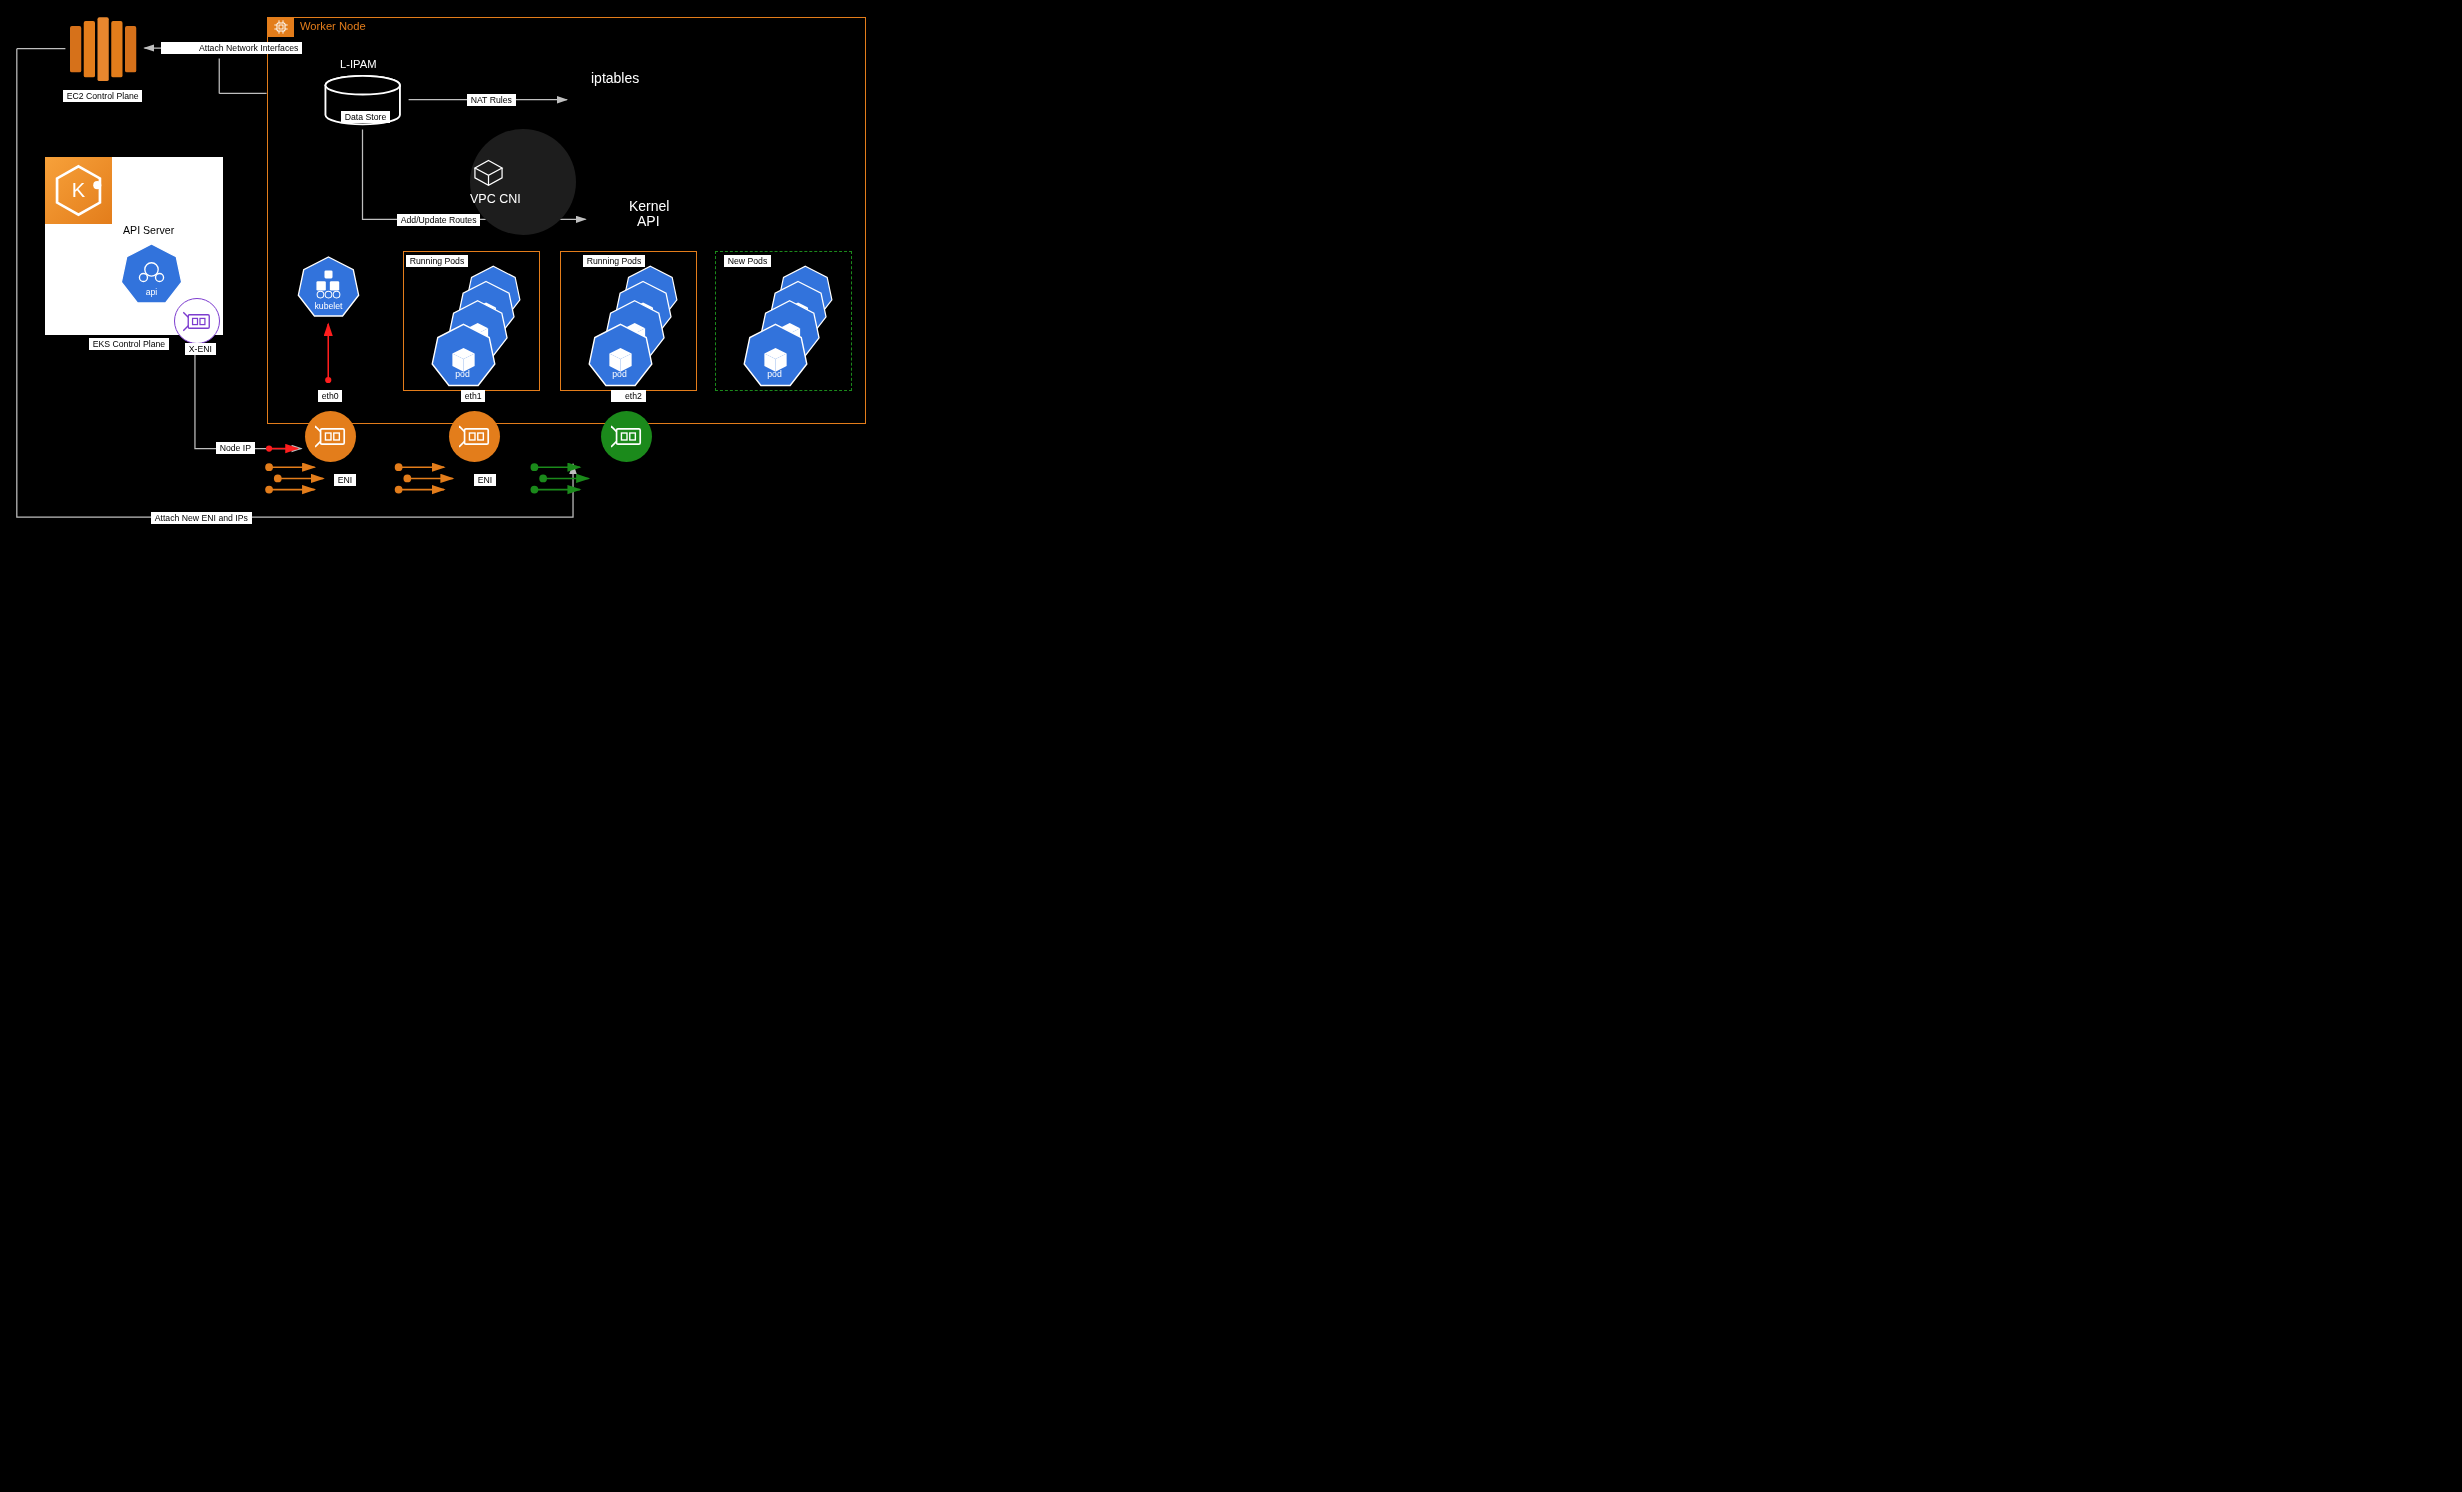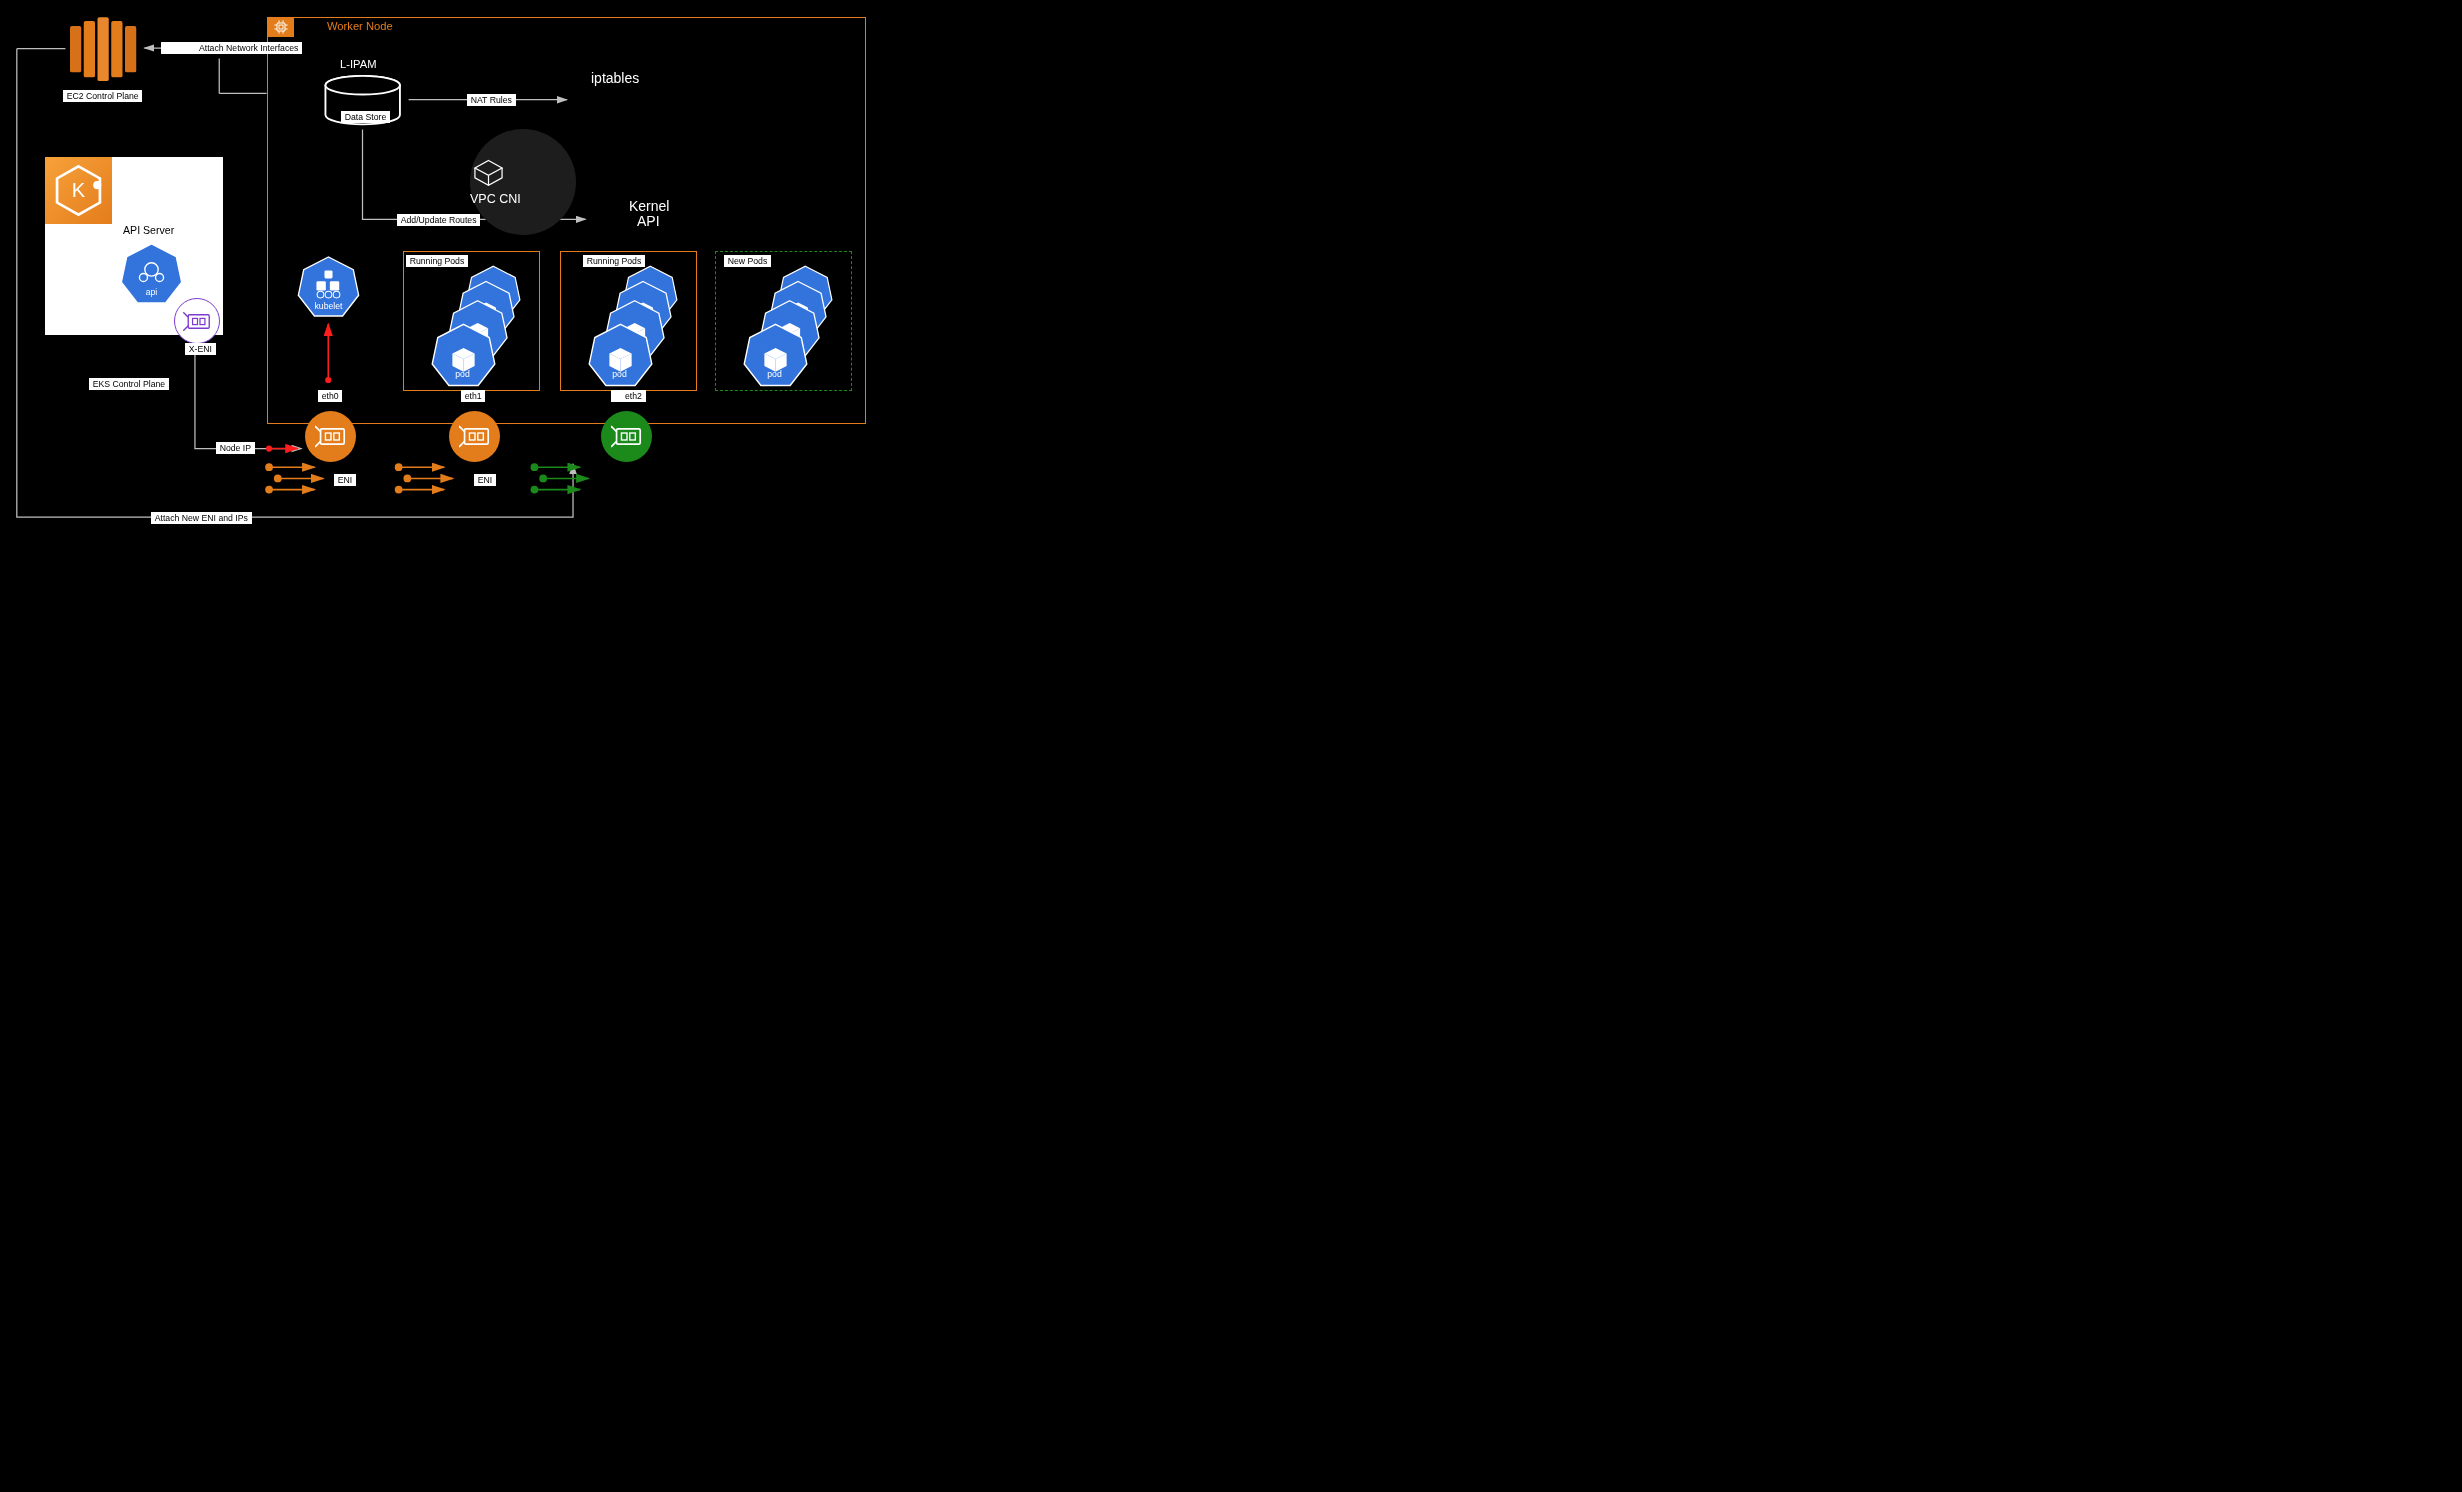--- a/index.html
+++ b/index.html
@@ -43,21 +43,20 @@
     display: flex;
     align-items: center;
     justify-content: center;
     z-index: 6;
   }
   .worker-tab-label {
     position: absolute;
     color: #E37D1B;
     font-size: 11.2px;
     z-index: 7;
-    margin-left: 27px;
   }
   .eks-panel {
     position: absolute;
     background: #fff;
     z-index: 10;
   }
   .eks-badge {
     position: absolute;
     background: linear-gradient(135deg, #F7A13A, #E37D1B);
     z-index: 12;
@@ -187,21 +186,21 @@
 
   <svg style="position:absolute; left:118px; top:240px; z-index:20;" width="67" height="67" viewBox="0 0 100 100">
     <polygon points="50,6 87,25 95,63 71,94 29,94 5,63 13,25" fill="#3273DC" stroke="#fff" stroke-width="2"></polygon>
     <g stroke="#fff" stroke-width="2" fill="none">
       <circle cx="50" cy="44" r="10"></circle>
       <circle cx="38" cy="56" r="6"></circle>
       <circle cx="62" cy="56" r="6"></circle>
     </g>
     <text x="50" y="82" font-size="13" fill="#fff" text-anchor="middle">api</text>
   </svg>
-  <div class="label" style="left:89px; top:338px;margin-top:40px;">EKS Control Plane</div>
+  <div class="label" style="left:89px; top:338px;">EKS Control Plane</div>
 
   <div class="xeni-circle" style="left:174px; top:298px;">
     <svg width="29" height="21" viewBox="0 0 46 34">
       <rect x="8" y="6" width="34" height="22" rx="2" fill="none" stroke="#7D3CCF" stroke-width="2.2"></rect>
       <rect x="15" y="12" width="8" height="10" fill="none" stroke="#7D3CCF" stroke-width="2"></rect>
       <rect x="27" y="12" width="8" height="10" fill="none" stroke="#7D3CCF" stroke-width="2"></rect>
       <line x1="0" y1="2" x2="8" y2="10" stroke="#7D3CCF" stroke-width="2.2"></line>
       <line x1="0" y1="32" x2="8" y2="24" stroke="#7D3CCF" stroke-width="2.2"></line>
     </svg>
   </div>

